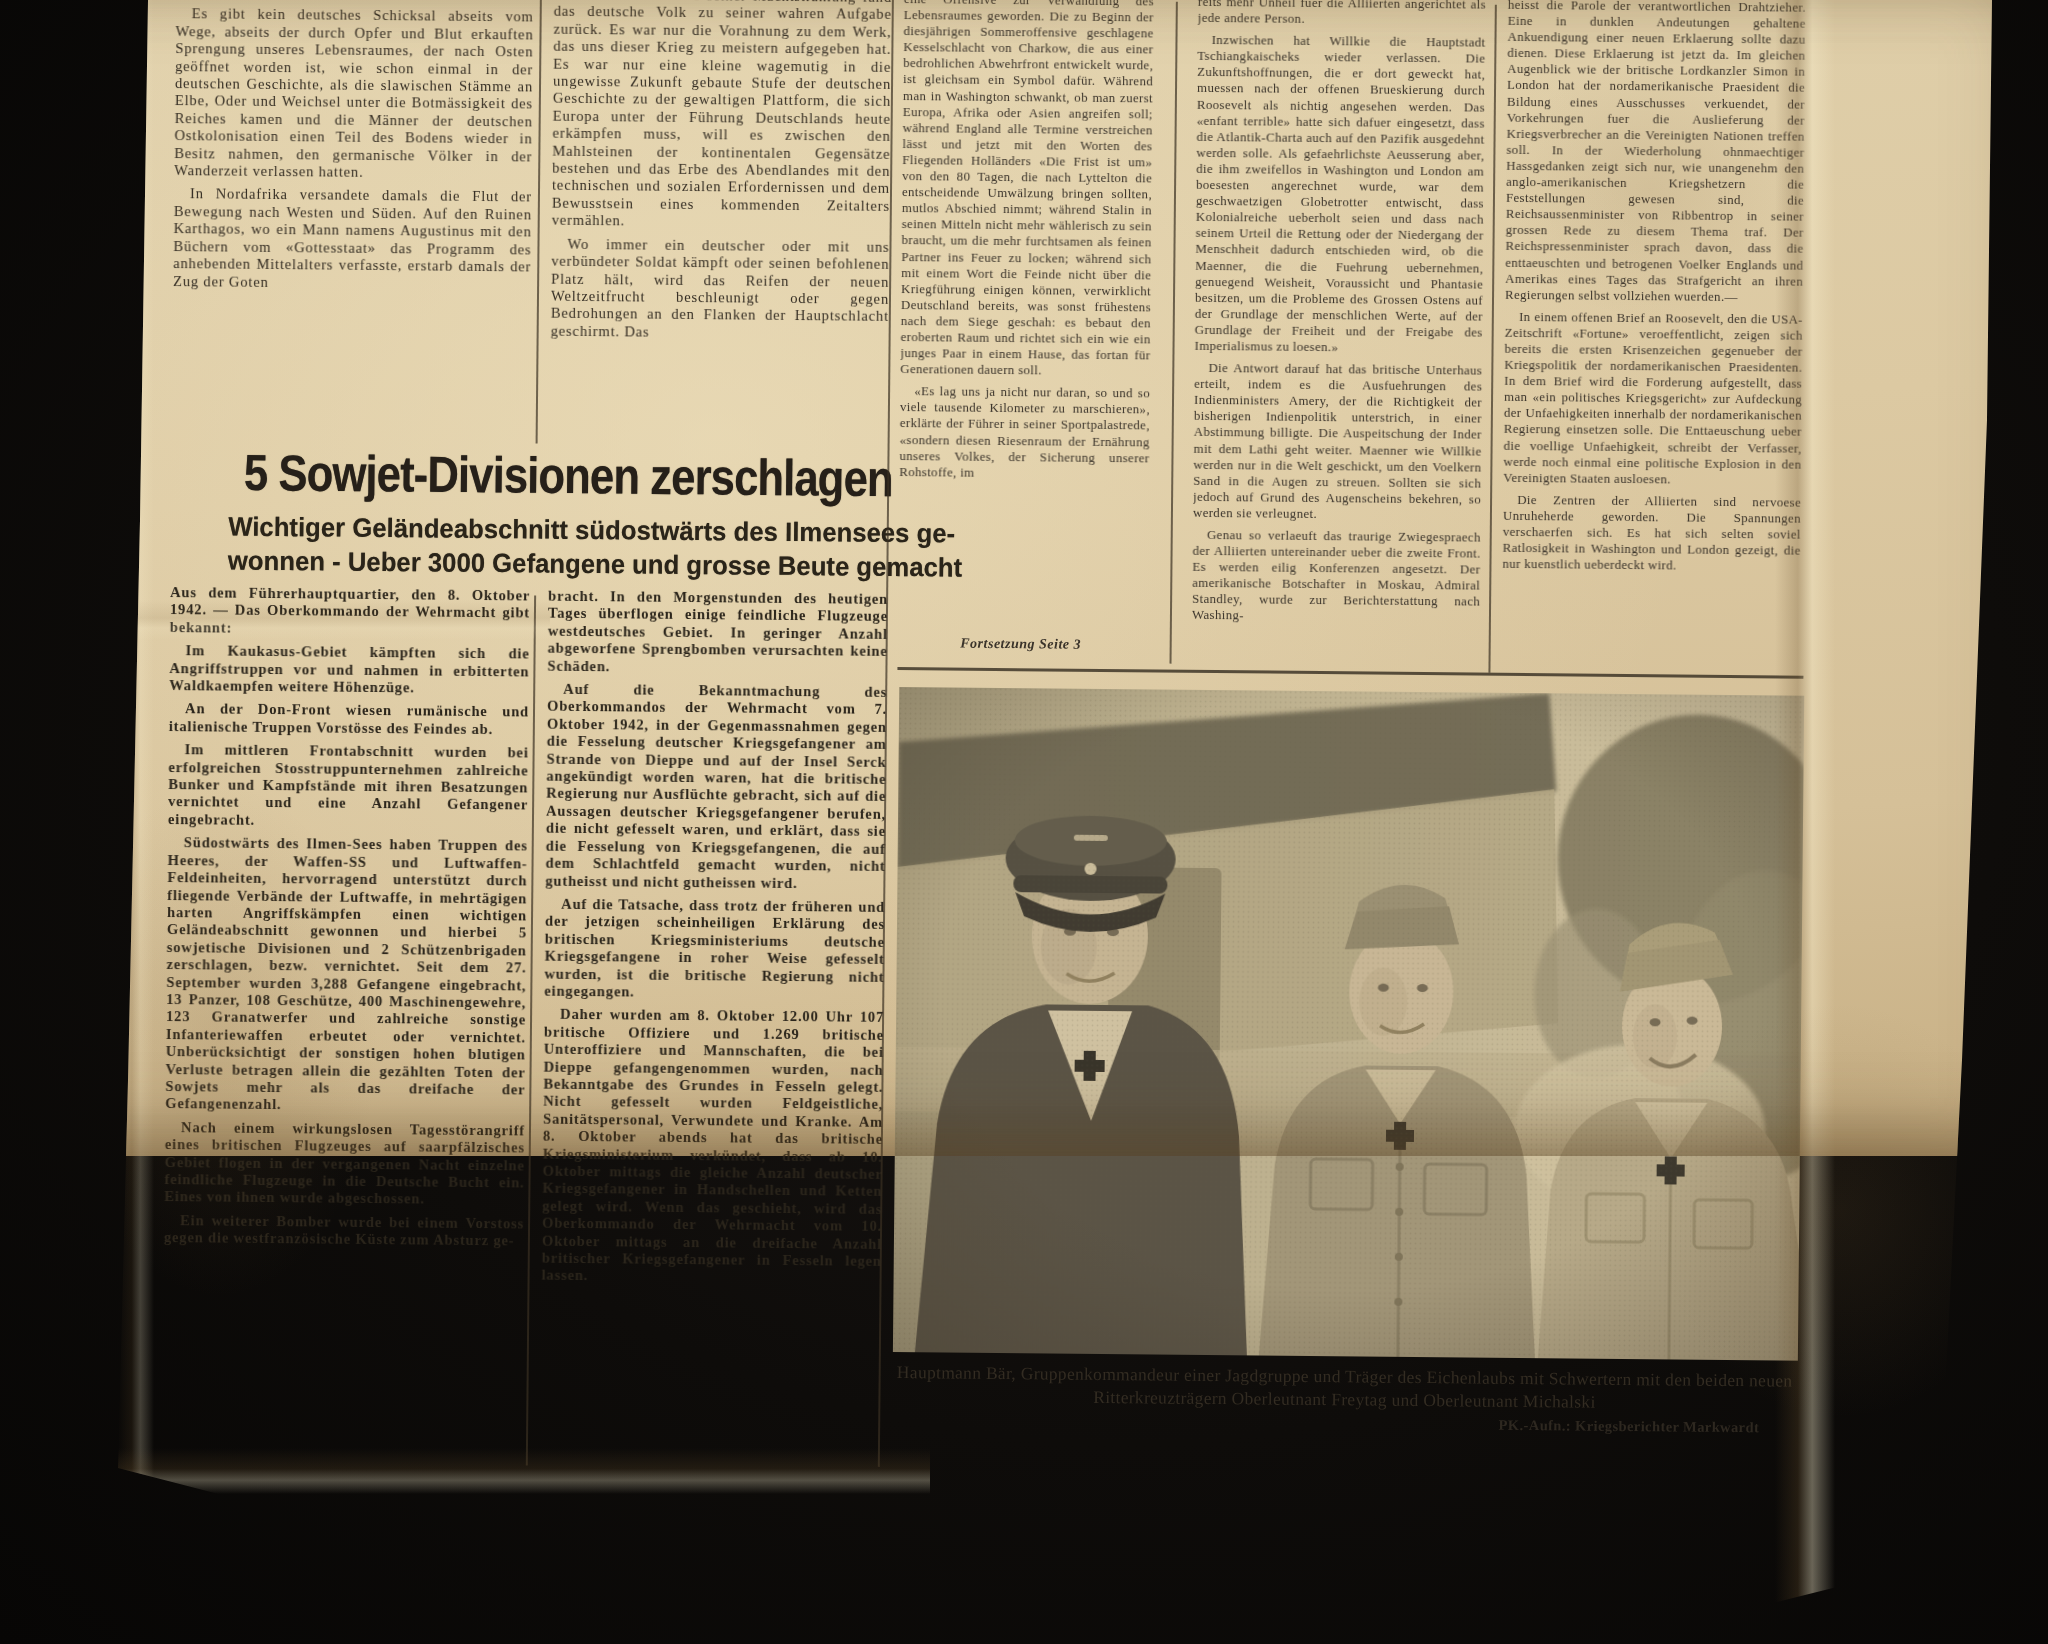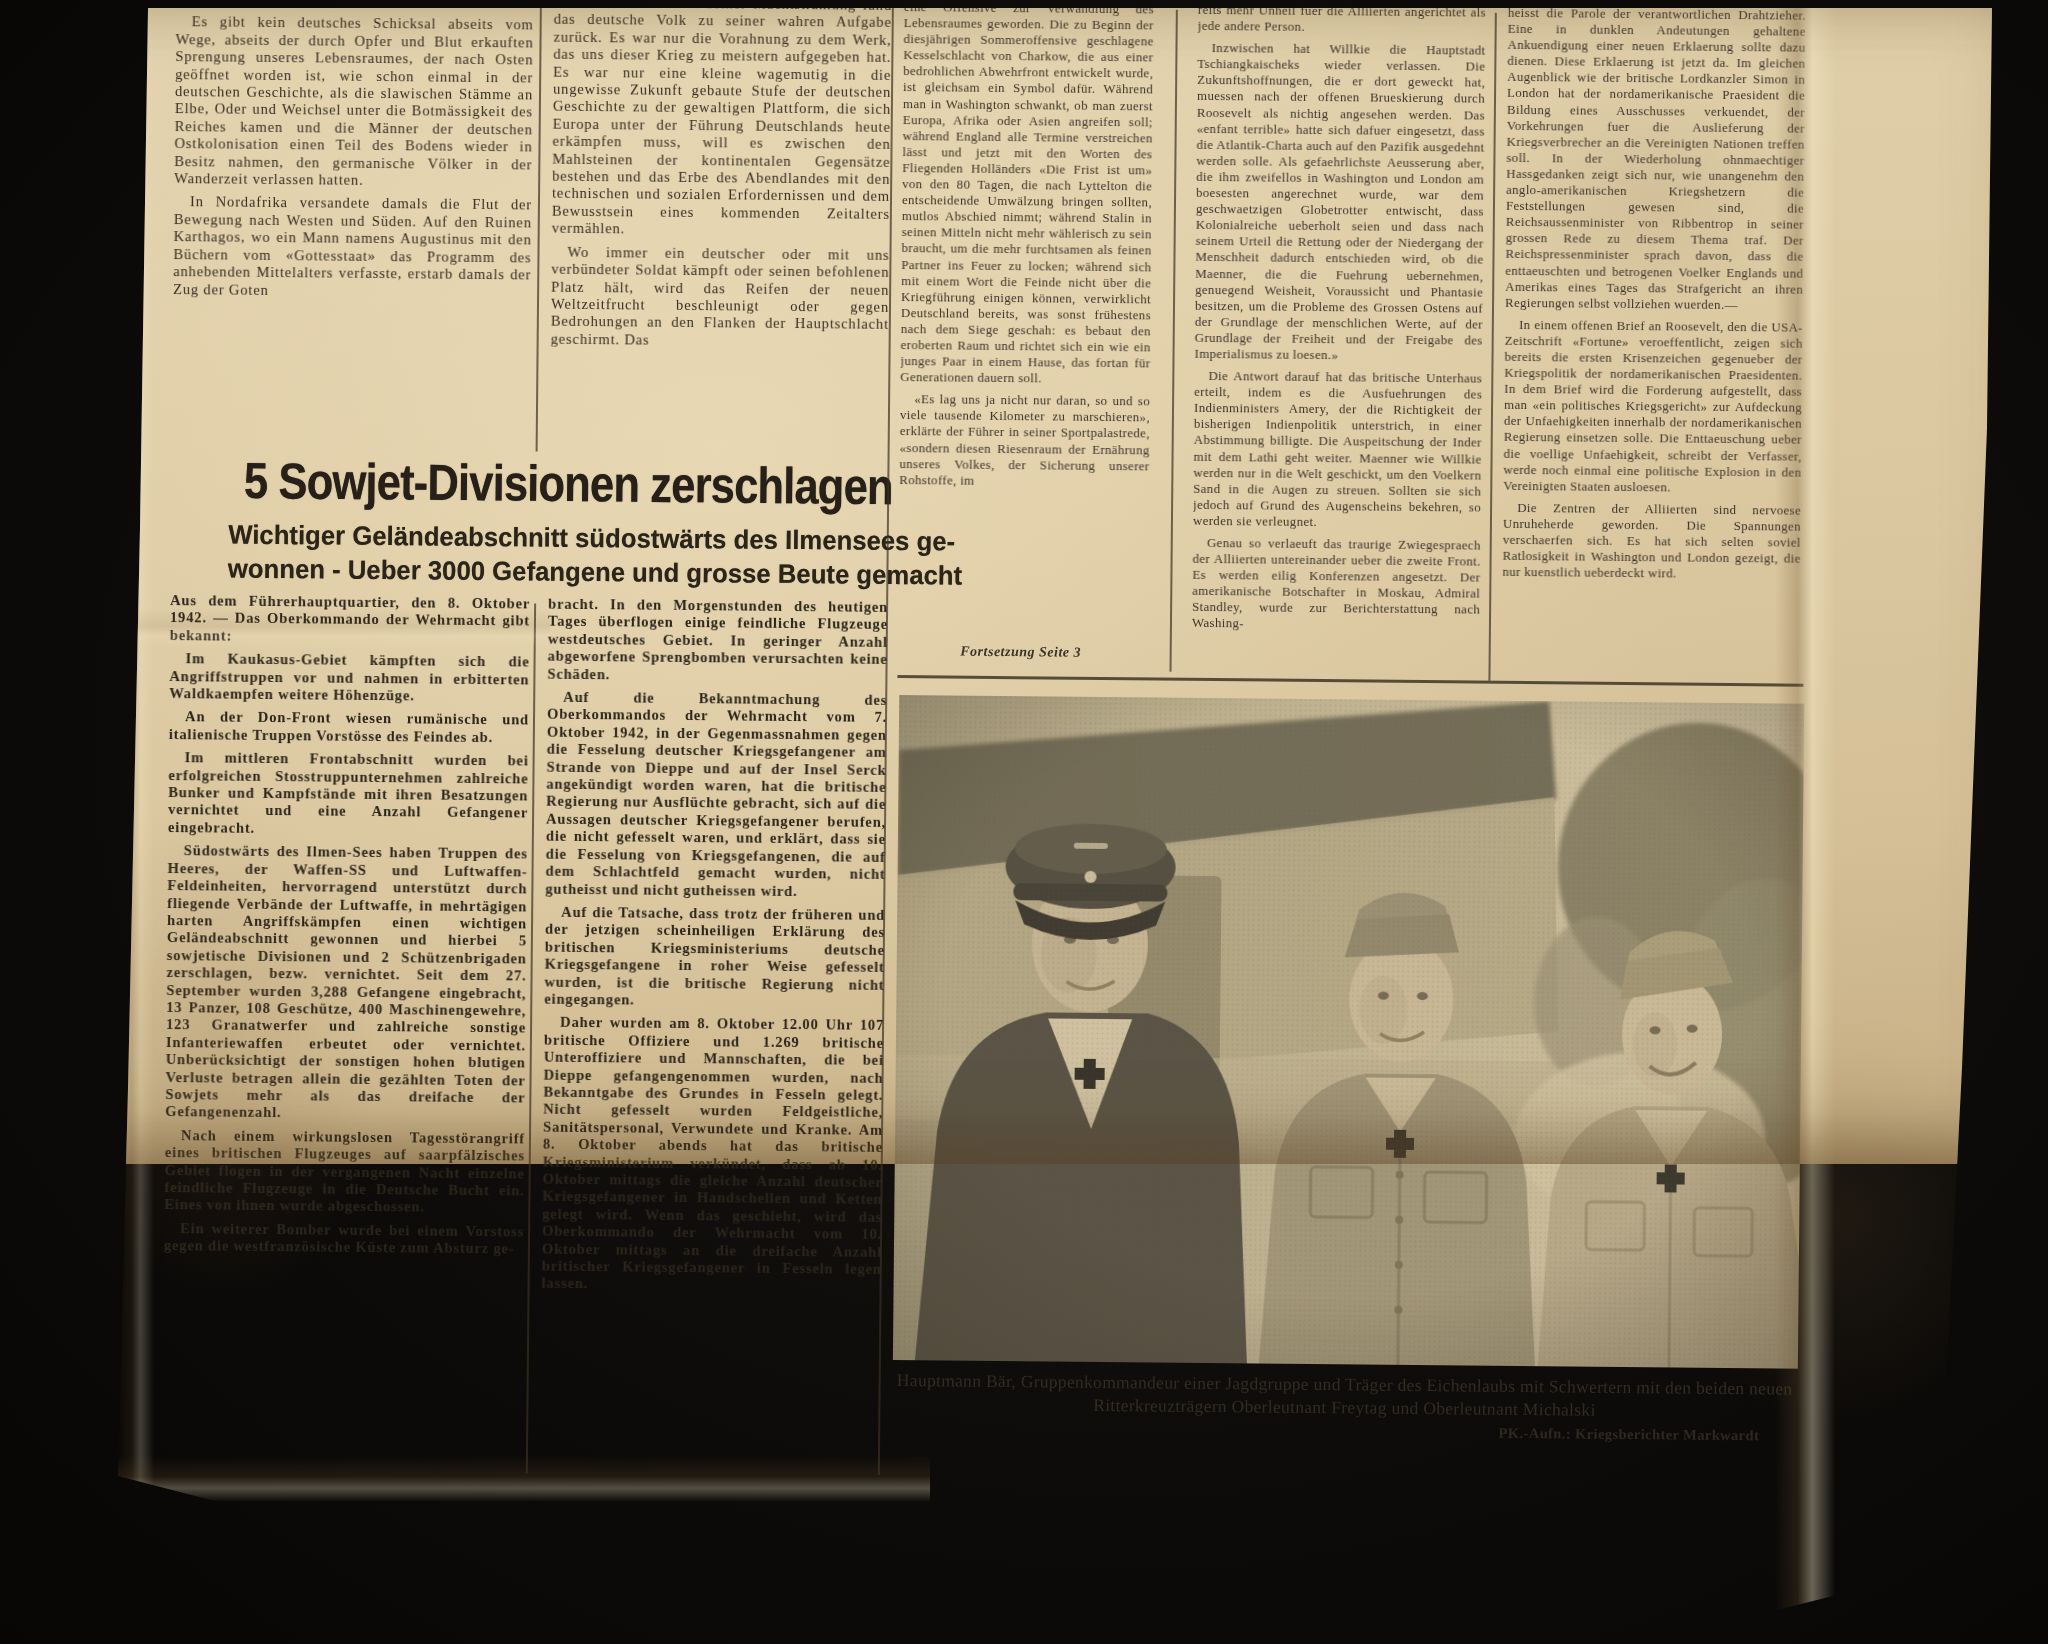--- a/index.html
+++ b/index.html
@@ -7,21 +7,20 @@
     width:2048px;height:1644px;overflow:hidden;position:relative;
     background:radial-gradient(ellipse at 55% 45%, #1a1614 0%, #0e0c0a 55%, #070605 100%);
     font-family:"Liberation Serif", serif;
   }
   #paper{
     position:absolute;left:0;top:0;width:2048px;height:1156px;
     clip-path:polygon(148px 0px,1992px 0px,1987px 420px,1962px 1060px,1945px 1395px,1885px 1575px,1640px 1636px,1180px 1612px,700px 1572px,300px 1515px,118px 1468px,128px 1080px,140px 520px);
     background:
       radial-gradient(ellipse 1400px 1100px at 35% 38%, rgba(240,227,192,.55), rgba(0,0,0,0) 70%),
       linear-gradient(176deg,#e0d0ab 0%, #dcc9a2 40%, #d5c098 72%, #c6ae83 100%);
-    margin-top: 8px;
   }
   #paper .edge-shade{
     position:absolute;inset:0;pointer-events:none;
     box-shadow:
       inset 0 -55px 70px -35px rgba(88,64,32,.5),
       inset 55px 0 80px -45px rgba(96,72,38,.38),
       inset -60px 0 90px -50px rgba(96,72,38,.42),
       inset 0 40px 70px -50px rgba(110,86,48,.25);
   }
   .crease-v{

